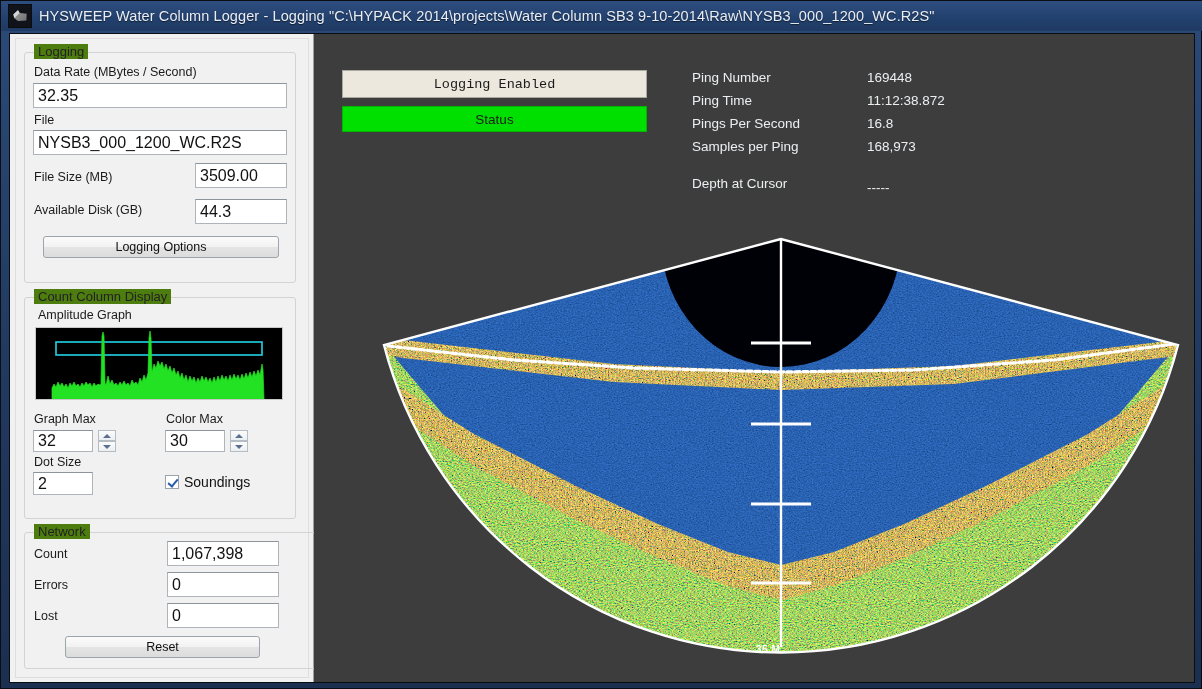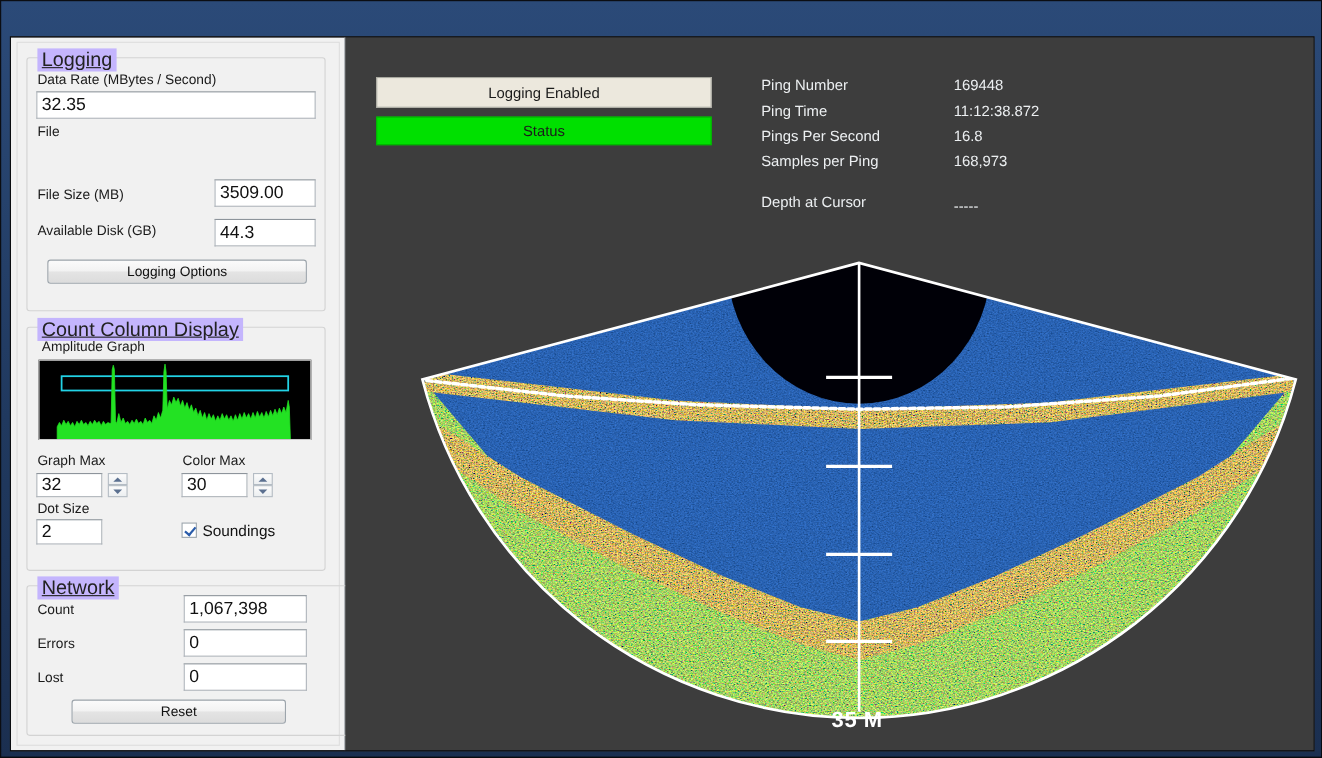--- a/index.html
+++ b/index.html
@@ -104,26 +104,25 @@
     position: absolute;
     border: 1px solid #d3d3d3;
     border-radius: 3px;
     background: transparent;
     box-sizing: border-box;
   }
   .groupbox > .gb-title {
     position: absolute;
     top: -9px;
     left: 9px;
-    background: #c4b5fd;
+    background: #4d7c0f;
     padding: 0 4px;
-    font-size: 18px;
+    font-size: 13px;
     color: #222;
     white-space: nowrap;
-    text-decoration: underline;
   }
 
   .fld-label {
     position: absolute;
     font-size: 12.5px;
     color: #1a1a1a;
     white-space: nowrap;
   }
   .textbox {
     position: absolute;
@@ -255,44 +254,51 @@
   .sonar {
     position: absolute;
     left: 0; top: 0;
     width: 882px;
     height: 648px;
     pointer-events: none;
   }
   .scale-label {
     position: absolute;
     color: #ffffff;
-    font-size: 20px;
+    font-size: 10px;
     font-weight: bold;
     letter-spacing: .5px;
   }
 </style>
 </head>
 <body>
 
 <div id="app">
   <div class="window">
 
+    <div class="titlebar">
+      <div class="title-icon">
+        <div class="glyph"></div>
+      </div>
+      <div class="title-text">HYSWEEP Water Column Logger - Logging "C:\HYPACK 2014\projects\Water Column SB3 9-10-2014\Raw\NYSB3_000_1200_WC.R2S"</div>
+    </div>
 
     <div class="client">
 
       <div class="left-panel">
         <div class="left-inner">
 
           <div class="groupbox" style="left:8px; top:13px; width:272px; height:231px;">
             <span class="gb-title">Logging</span>
 
             <span class="fld-label" style="left:9px; top:12px;">Data Rate (MBytes / Second)</span>
             <div class="textbox" style="left:8px; top:30px; width:254px; height:25px;">32.35</div>
 
             <span class="fld-label" style="left:9px; top:60px;">File</span>
+            <div class="textbox" style="left:8px; top:77px; width:254px; height:25px;">NYSB3_000_1200_WC.R2S</div>
 
             <span class="fld-label" style="left:9px; top:117px;">File Size (MB)</span>
             <div class="textbox" style="left:170px; top:110px; width:92px; height:25px;">3509.00</div>
 
             <span class="fld-label" style="left:9px; top:150px;">Available Disk (GB)</span>
             <div class="textbox" style="left:170px; top:146px; width:92px; height:25px;">44.3</div>
 
             <div class="btn" style="left:18px; top:183px; width:236px; height:22px;">Logging Options</div>
           </div>
 
@@ -366,21 +372,21 @@
             <div class="textbox" style="left:142px; top:70px; width:112px; height:25px;">0</div>
 
             <div class="btn" style="left:40px; top:103px; width:195px; height:22px;">Reset</div>
           </div>
 
         </div>
       </div>
 
       <div class="dark-area">
 
-        <div class="status-btn logging-enabled" style="left:28px; top:36px; width:305px; height:28px;">Logging Enabled</div>
+        <div class="status-btn logging-enabled" style="left:28px; top:36px; width:305px; height:28px;font-family:Liberation Mono, monospace;">Logging Enabled</div>
 
         <div class="status-btn status-green" style="left:28px; top:72px; width:305px; height:26px;">Status</div>
 
         <span class="info-label" style="left:378px; top:36px;">Ping Number</span>
         <span class="info-value" style="left:553px; top:36px;">169448</span>
 
         <span class="info-label" style="left:378px; top:59px;">Ping Time</span>
         <span class="info-value" style="left:553px; top:59px;">11:12:38.872</span>
 
         <span class="info-label" style="left:378px; top:82px;">Pings Per Second</span>

